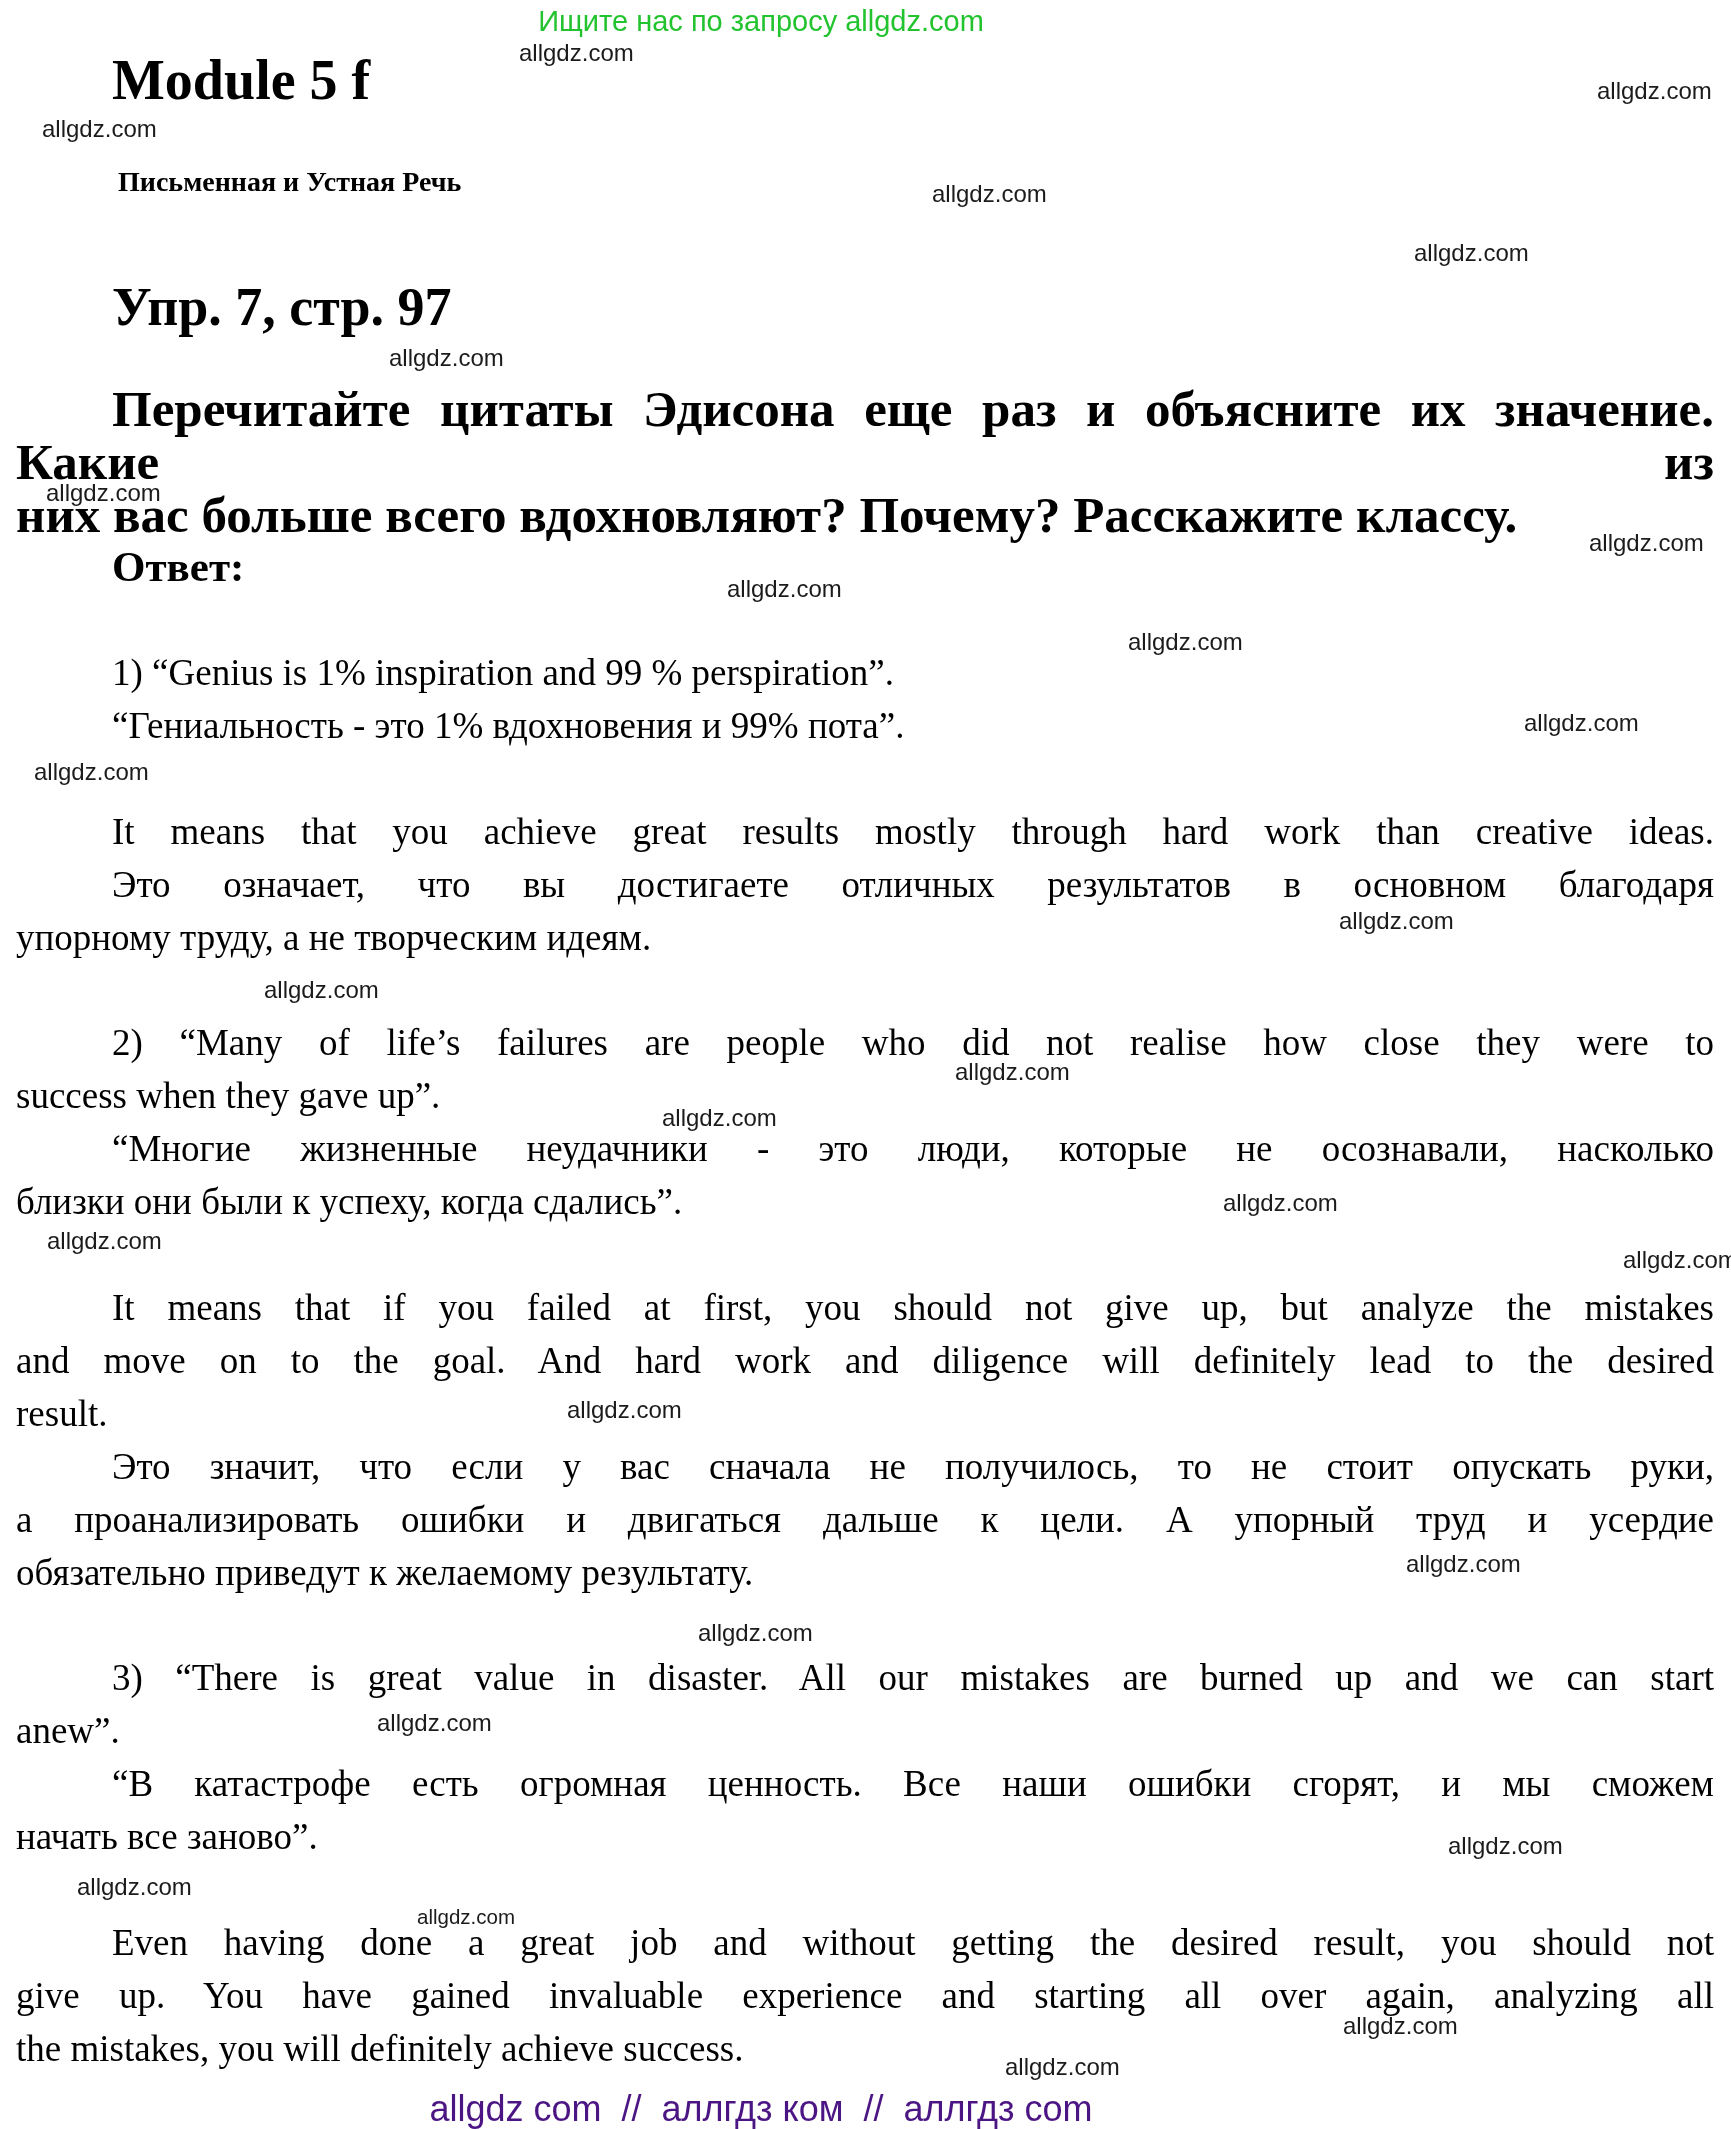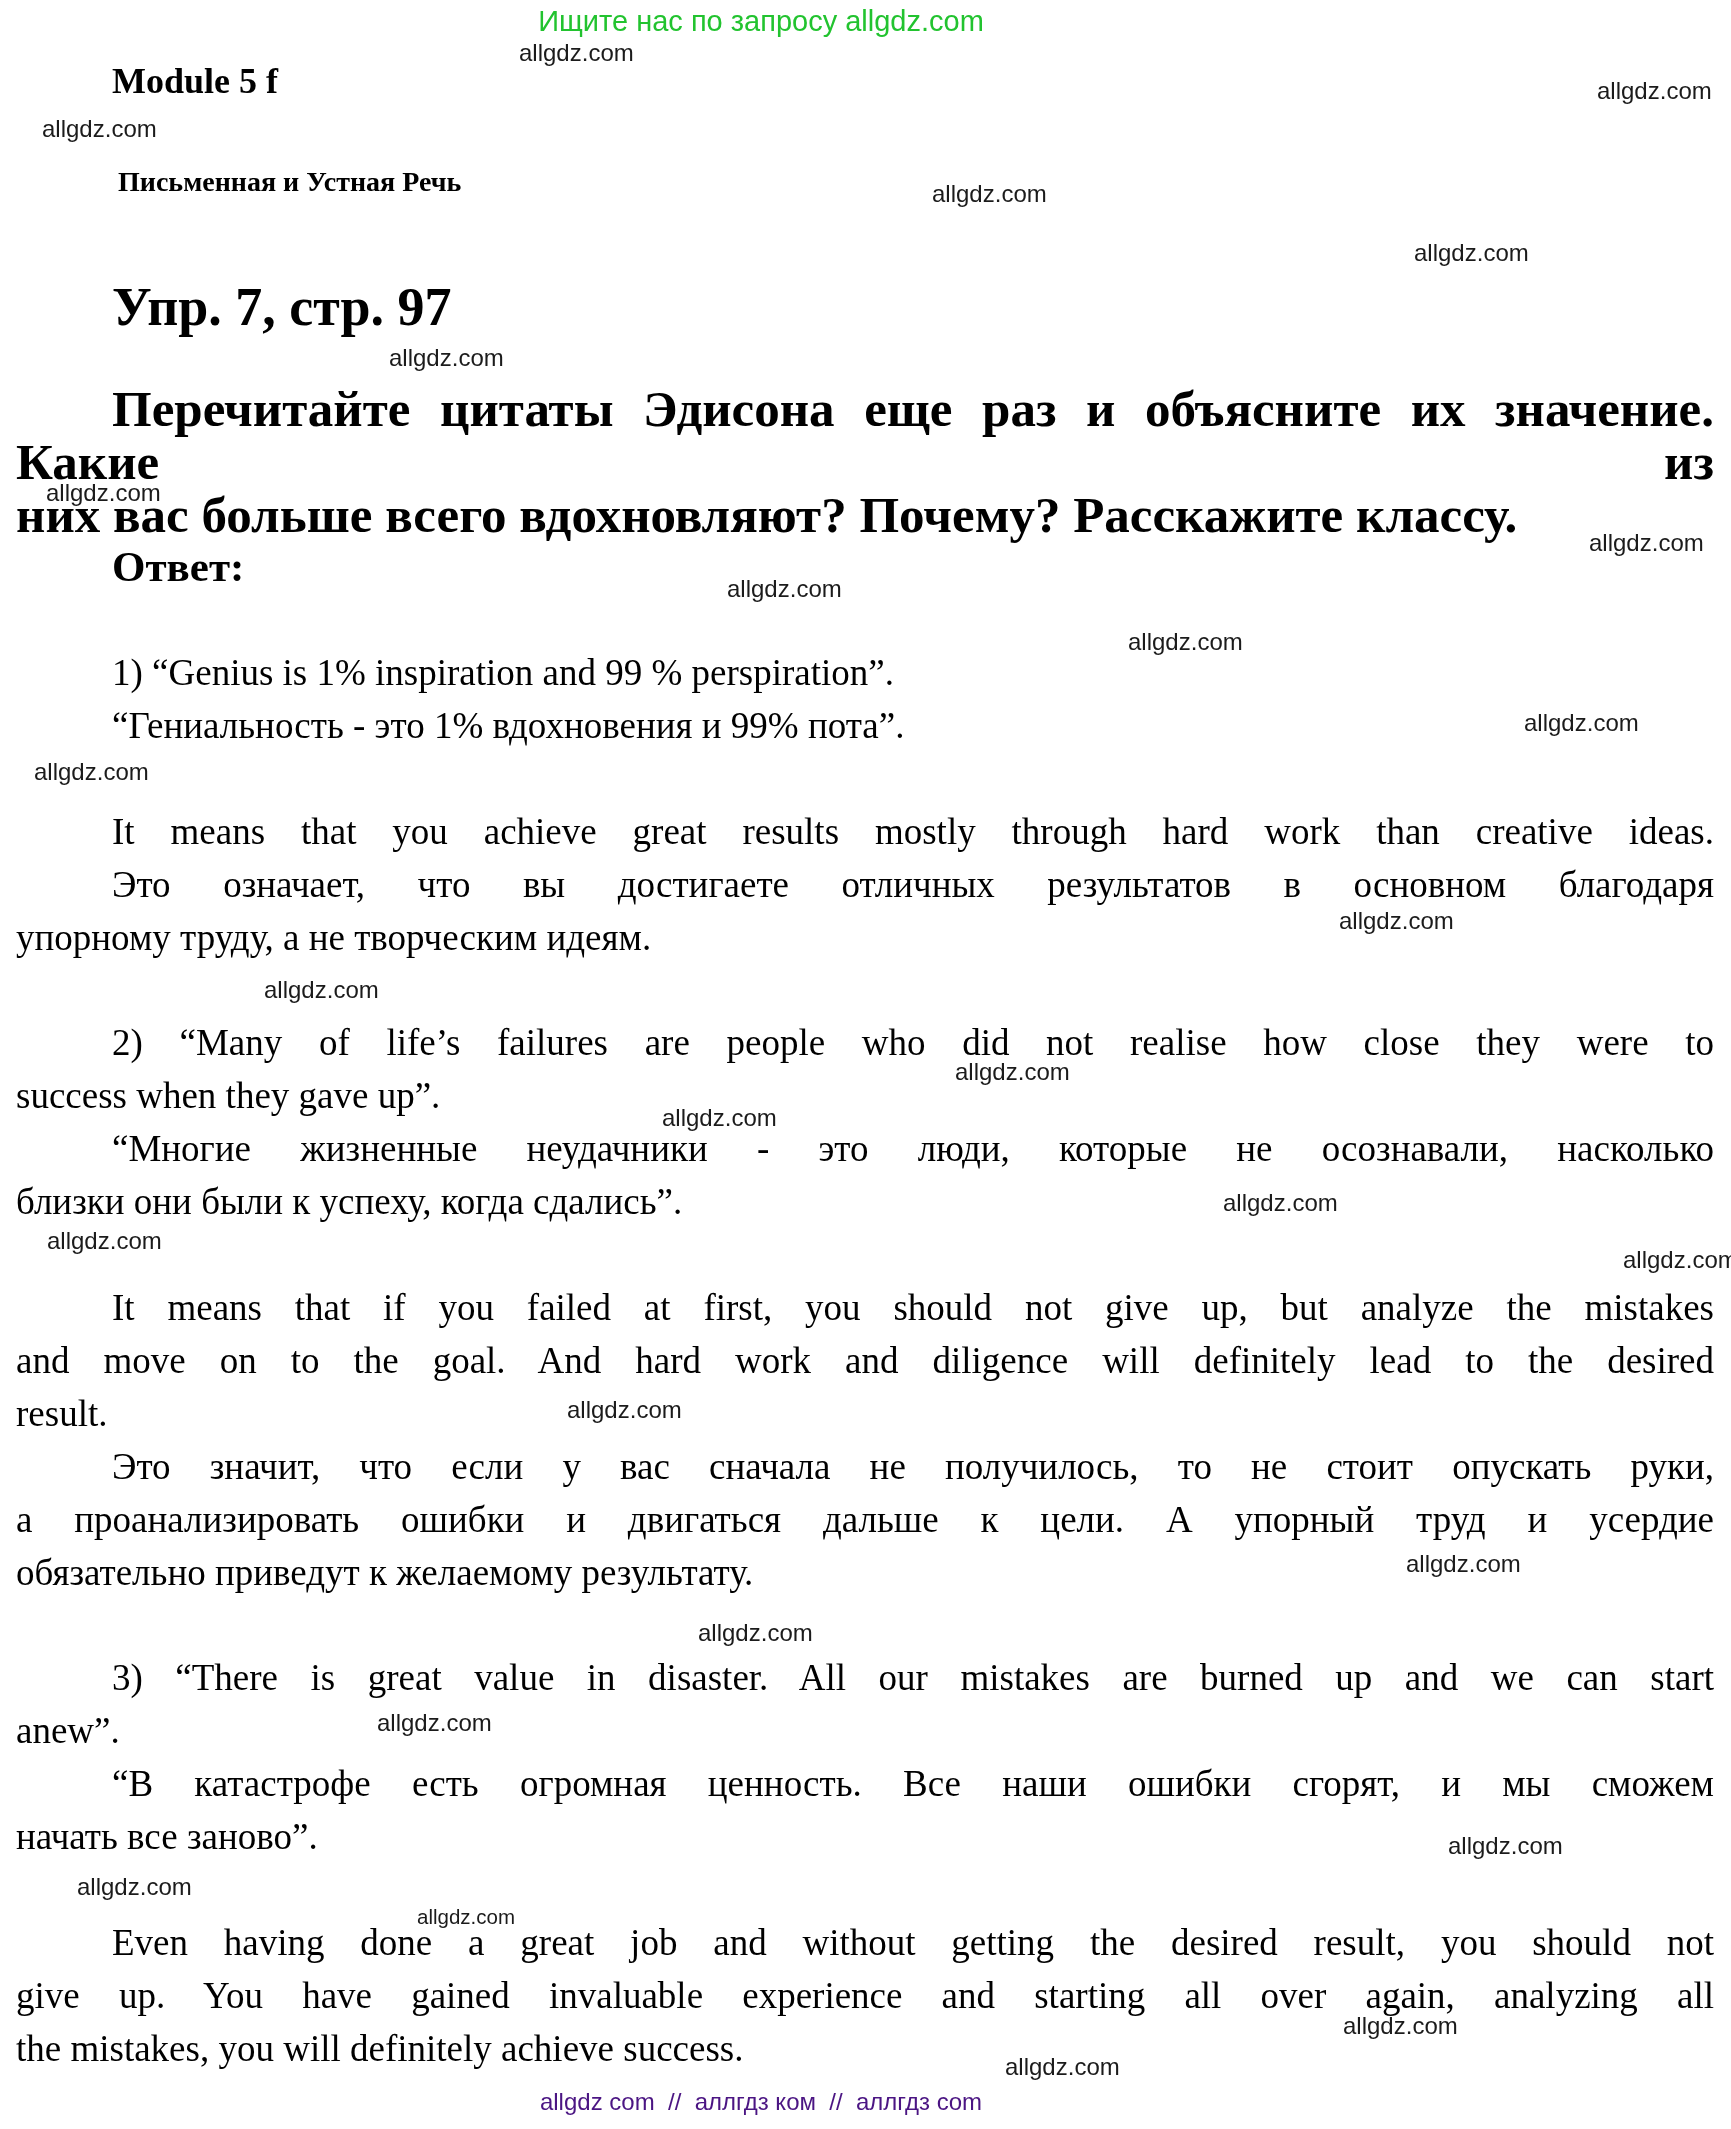--- a/index.html
+++ b/index.html
@@ -18,21 +18,21 @@
     font-family: "Liberation Sans", sans-serif;
     font-size: 29px; font-weight: 500;
     white-space: pre;
   }
 
   .heading {
     position: absolute;
     font-weight: bold; color: #000;
     white-space: nowrap;
   }
-  .h-module   { left: 112px; top: 60px;  font-size: 36px; }
+  .h-module   { left: 112px; top: 48px;  font-size: 56px; }
   .h-section  { left: 118px; top: 166px; font-size: 28px; }
   .h-exercise { left: 112px; top: 276px; font-size: 54px; }
   .h-answer   { left: 112px; top: 542px; font-size: 43px; }
 
   .para {
     position: absolute; left: 16px; width: 1698px;
     font-size: 37px; line-height: 53px; color: #000;
   }
   .para.bold { font-weight: bold; font-size: 51px; }
   .line { text-align: justify; }
@@ -44,21 +44,21 @@
     font-family: "Liberation Sans", sans-serif;
     font-size: 24px; color: #1b1b1b;
     white-space: nowrap;
   }
   .wm-small { font-size: 20.5px; }
 
   .footer {
     position: absolute; top: 2088px; left: 0; width: 100%;
     text-align: center;
     font-family: "Liberation Sans", sans-serif;
-    font-size: 24px; font-weight: 500;
+    font-size: 36px; font-weight: 500;
     white-space: pre;
   }
 </style>
 </head>
 <body>
 
 <div class="page">
   <div class="banner" style="color: rgb(34, 195, 47);">Ищите нас по запросу allgdz.com</div>
 
   <div class="heading h-module">Module 5 f</div>

